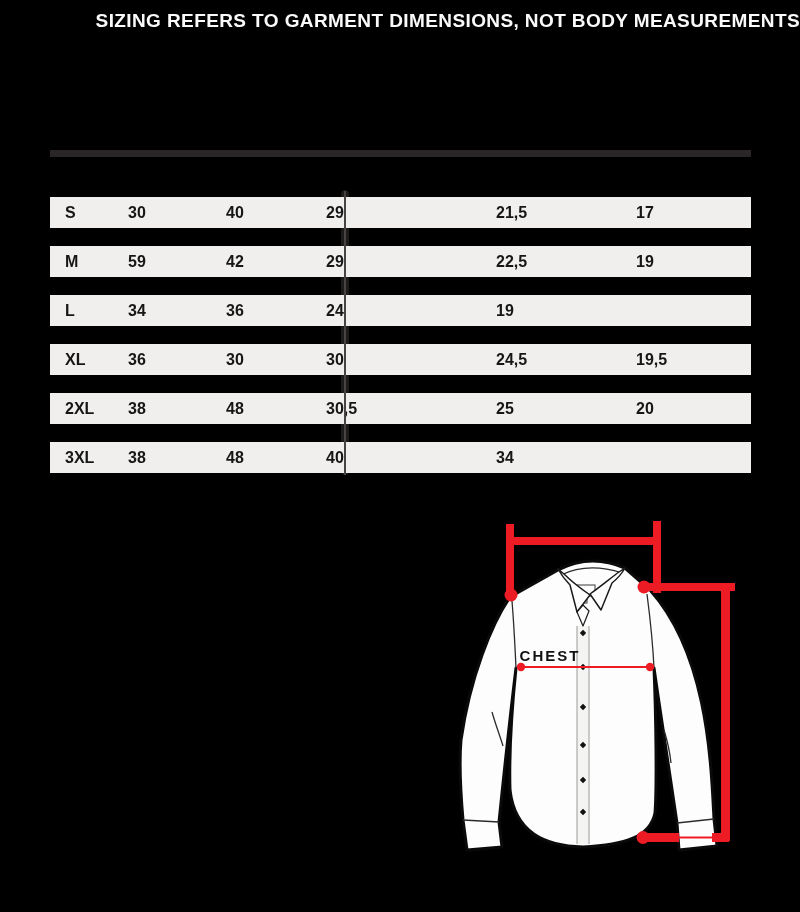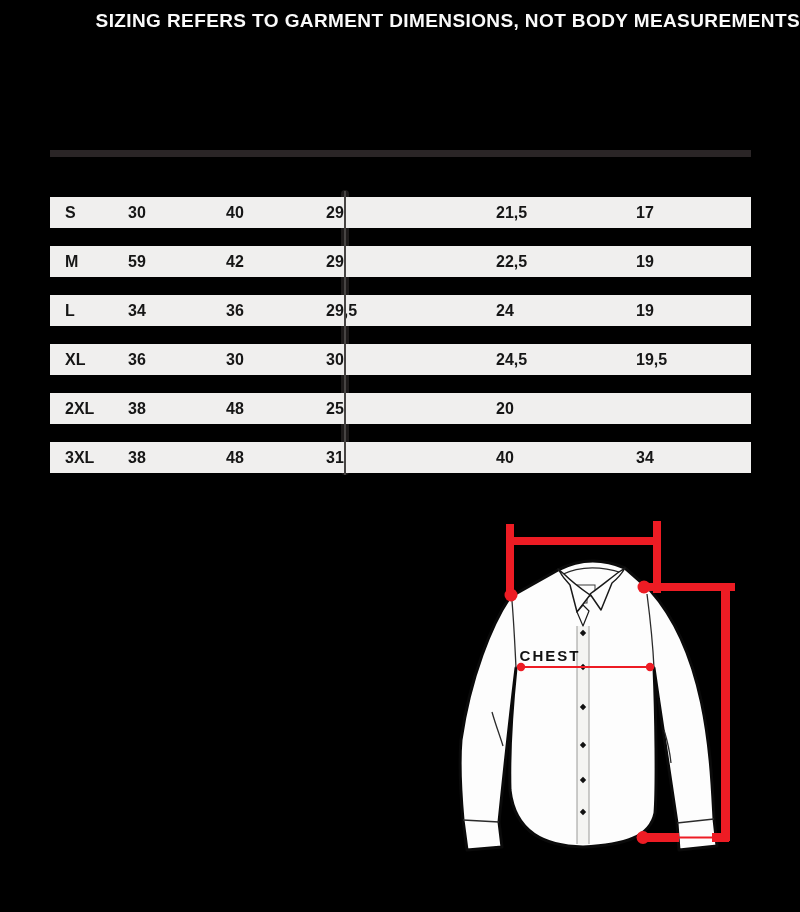--- a/index.html
+++ b/index.html
@@ -73,44 +73,43 @@
     <span class="cell">59</span>
     <span class="cell">42</span>
     <span class="cell">29</span>
     <span class="cell">22,5</span>
     <span class="cell">19</span>
   </div>
       <div class="srow">
     <span class="cell size">L</span>
     <span class="cell">34</span>
     <span class="cell">36</span>
-    <span class="cell">29,5</span>
     <span class="cell">24</span>
     <span class="cell">19</span>
   </div>
       <div class="srow">
     <span class="cell size">XL</span>
     <span class="cell">36</span>
     <span class="cell">30</span>
     <span class="cell">30</span>
     <span class="cell">24,5</span>
     <span class="cell">19,5</span>
   </div>
       <div class="srow">
     <span class="cell size">2XL</span>
     <span class="cell">38</span>
     <span class="cell">48</span>
+    <span class="cell">30,5</span>
     <span class="cell">25</span>
     <span class="cell">20</span>
   </div>
       <div class="srow">
     <span class="cell size">3XL</span>
     <span class="cell">38</span>
     <span class="cell">48</span>
-    <span class="cell">31</span>
     <span class="cell">40</span>
     <span class="cell">34</span>
   </div>
     </div>
   <div class="divider-line"></div>
 </div>
 
 <svg class="shirt-svg" viewBox="0 0 360 407" xmlns="http://www.w3.org/2000/svg">
 
   <g>

